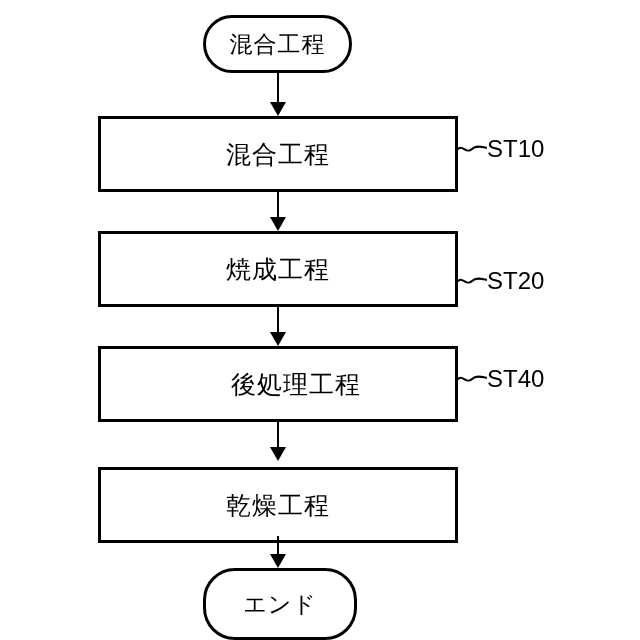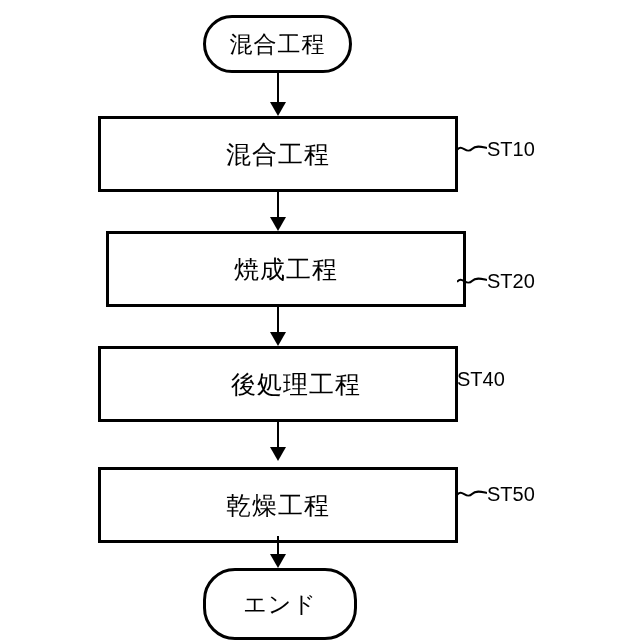--- a/index.html
+++ b/index.html
@@ -42,21 +42,21 @@
     border: 3px solid #000000;
     background: #ffffff;
     display: flex;
     align-items: center;
     justify-content: center;
     font-size: 25px;
     letter-spacing: 1px;
     box-sizing: border-box;
   }
   #box-0 { top: 116px; }
-  #box-1 { top: 231px; margin-left: 8px; }
+  #box-1 { top: 231px; }
   #box-2 { top: 346px; padding-left: 36px; }
   #box-3 { top: 467px; }
 
   
   .arrow {
     position: absolute;
     left: 270px;
     width: 16px;
     display: flex;
     flex-direction: column;
@@ -84,29 +84,29 @@
   
   .step-tag {
     position: absolute;
     left: 457px;
     height: 28px;
     display: flex;
     align-items: center;
   }
   #tag-0 { top: 135px; }
   #tag-1 { top: 250px; margin-top: 17px; }
-  #tag-2 { top: 365px; flex-direction: column; }
+  #tag-2 { top: 365px; }
   #tag-3 { top: 480px; }
   .squiggle {
     display: block;
     width: 30px;
     height: 18px;
   }
   .tag-label {
-    font-size: 20px;
+    font-size: 24px;
     line-height: 28px;
     white-space: nowrap;
   }
 </style>
 </head>
 <body>
 
 <div id="canvas">
 
   <div class="terminal" id="start-terminal">
@@ -159,26 +159,20 @@
   </div>
 
   <div class="arrow" id="arrow-3">
     <div class="arrow-line"></div>
     <div class="arrow-head"></div>
   </div>
 
   <div class="process-box" id="box-3">
     <span>乾燥工程</span>
   </div>
-  <div class="step-tag" id="tag-3">
-    <svg class="squiggle" viewBox="0 0 30 18">
-      <path d="M0 10 C5 3, 9 15, 15 9 C19 5, 25 7, 30 8" stroke="#000000" stroke-width="2" fill="none"></path>
-    </svg>
-    <span class="tag-label">ST50</span>
-  </div>
 
   <div class="arrow" id="arrow-4">
     <div class="arrow-line"></div>
     <div class="arrow-head"></div>
   </div>
 
   <div class="terminal" id="end-terminal">
     <span>エンド</span>
   </div>
 

